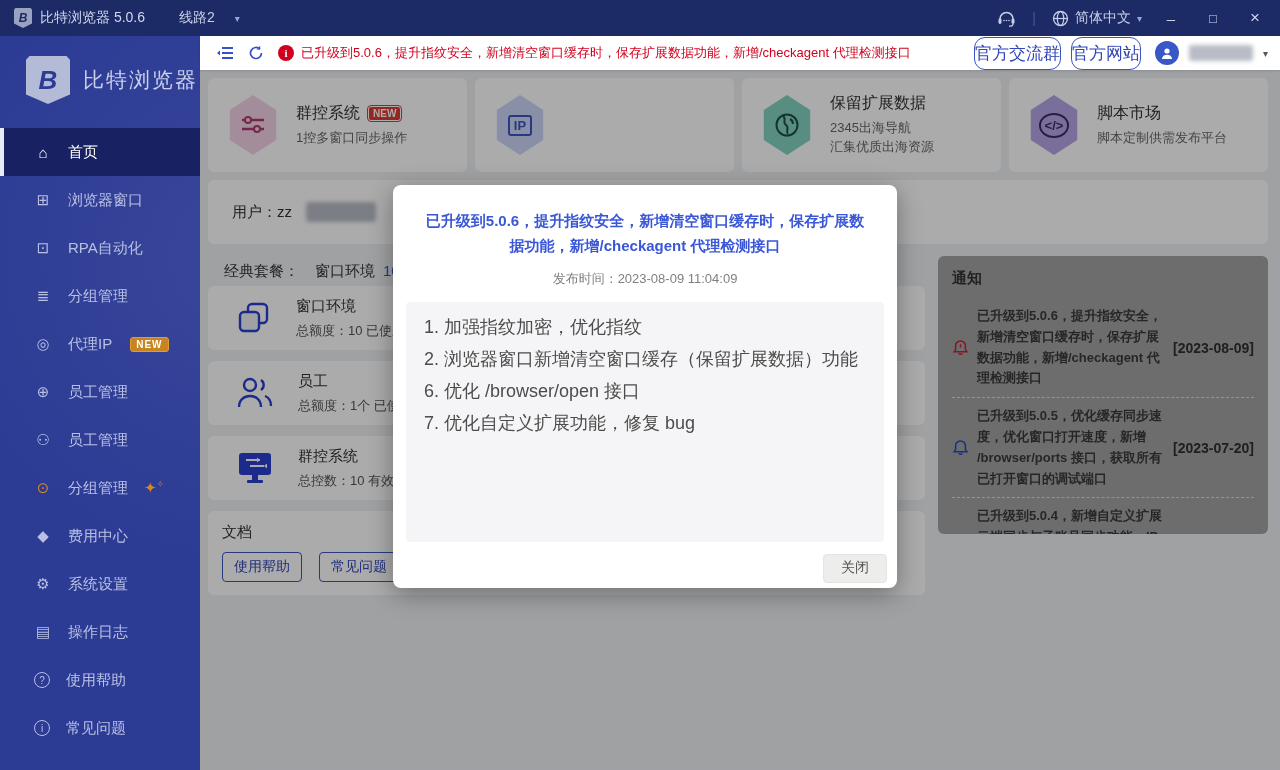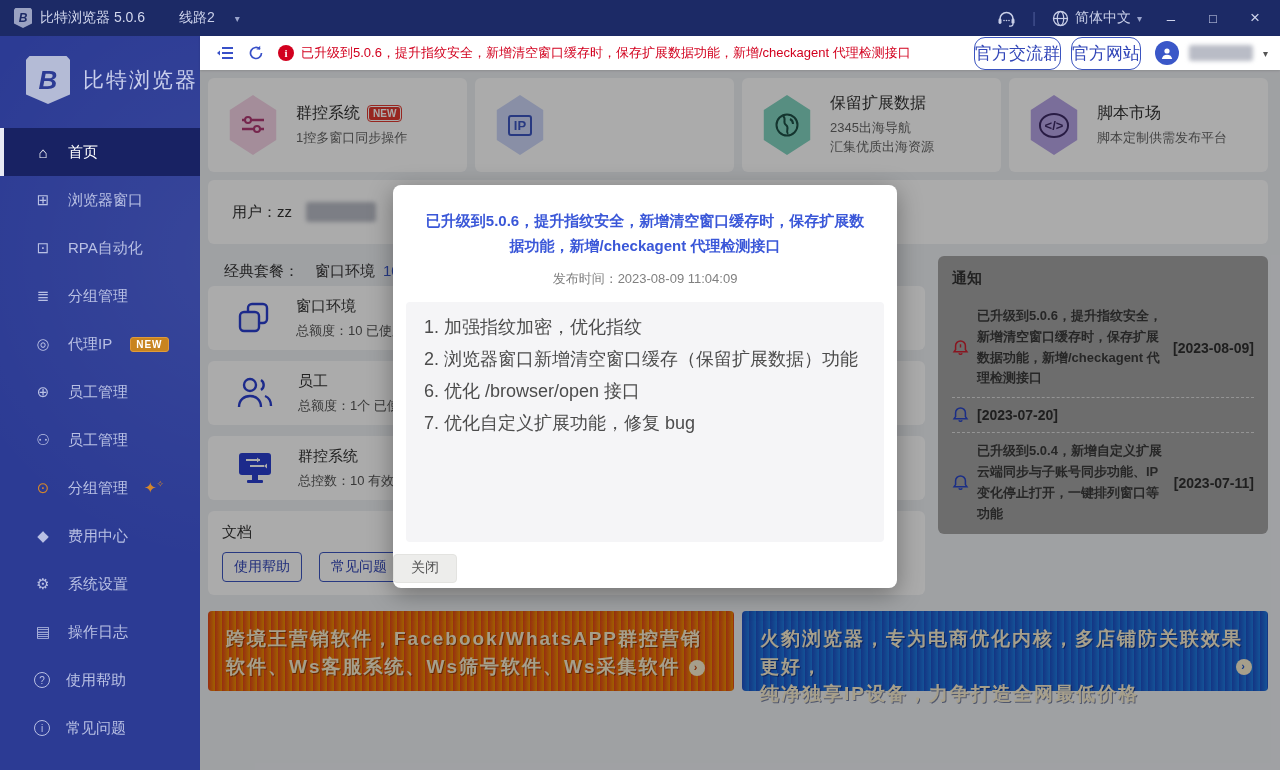--- a/index.html
+++ b/index.html
@@ -97,21 +97,21 @@
   .banner.blue { background-color:#1f55cc; background-image:linear-gradient(90deg,#1f50c4,#1e7ce2),radial-gradient(rgba(255,255,255,.18) 1px,transparent 1.6px); text-shadow:1px 1px 0 rgba(0,20,80,.5); }
   .banner-arrow { display:inline-flex; width:16px; height:16px; border-radius:50%; background:#f8edd0; color:#c2490f; font-size:11px; align-items:center; justify-content:center; margin-left:8px; text-shadow:none; vertical-align:middle; }
   .banner.blue .banner-arrow { position:absolute; right:16px; bottom:16px; color:#1e55c8; }
 
   
   .modal { position:fixed; left:393px; top:185px; width:504px; height:403px; background:#fff; border-radius:8px; z-index:60; box-shadow:0 6px 24px rgba(0,0,0,.35); padding-top:24px; }
   .modal-title { margin:0 30px; text-align:center; color:#3a57d8; font-weight:bold; font-size:15px; line-height:1.65; }
   .modal-time { text-align:center; color:#808080; font-size:13px; margin-top:11px; }
   .modal-body { margin:14px 13px 0; background:#f5f5f7; border-radius:4px; height:240px; padding:9px 18px; overflow:hidden; }
   .modal-item { font-size:18px; color:#4c4c4c; line-height:32px; white-space:nowrap; }
-  .modal-footer { display:flex; padding:12px 28px 0 0; }
+  .modal-footer { display:flex; justify-content:flex-end; padding:12px 10px 0 0; }
   .close-btn { width:64px; height:29px; background:#ededeb; border:1px solid #e3e3e0; border-radius:4px; color:#555; font-size:14px; cursor:pointer; font-family:inherit; }
 
   svg { display:block; }
 </style>
 </head>
 <body>
 
 <div class="titlebar">
   <div class="tb-logo">B</div>
   <span class="tb-title">比特浏览器 5.0.6</span>
@@ -362,44 +362,35 @@
                   <path d="M9 5v3.4M9 10.2v.1" stroke="#cc2030" stroke-width="1.5"></path>
                 </svg>
               <div class="notif-text">已升级到5.0.6，提升指纹安全，新增清空窗口缓存时，保存扩展数据功能，新增/checkagent 代理检测接口</div>
               <div class="notif-date">[2023-08-09]</div>
             </div>
             <div class="notif-item">
               <svg width="17" height="18" viewBox="0 0 18 18">
                   <path d="M9 1.5a5.2 5.2 0 0 0-5.2 5.2v4L2.2 13h13.6l-1.6-2.3v-4A5.2 5.2 0 0 0 9 1.5z" fill="none" stroke="#2945c8" stroke-width="1.6"></path>
                   <path d="M7.3 14.5a1.8 1.8 0 0 0 3.4 0" fill="none" stroke="#2945c8" stroke-width="1.6"></path>
                 </svg>
+              <div class="notif-text">已升级到5.0.5，优化缓存同步速度，优化窗口打开速度，新增 /browser/ports 接口，获取所有已打开窗口的调试端口</div>
               <div class="notif-date">[2023-07-20]</div>
             </div>
             <div class="notif-item">
               <svg width="17" height="18" viewBox="0 0 18 18">
                   <path d="M9 1.5a5.2 5.2 0 0 0-5.2 5.2v4L2.2 13h13.6l-1.6-2.3v-4A5.2 5.2 0 0 0 9 1.5z" fill="none" stroke="#2945c8" stroke-width="1.6"></path>
                   <path d="M7.3 14.5a1.8 1.8 0 0 0 3.4 0" fill="none" stroke="#2945c8" stroke-width="1.6"></path>
                 </svg>
               <div class="notif-text">已升级到5.0.4，新增自定义扩展云端同步与子账号同步功能、IP变化停止打开，一键排列窗口等功能</div>
               <div class="notif-date">[2023-07-11]</div>
             </div>
           </div>
         </div>
       </div>
 
-      <div class="banners">
-        <div class="banner orange">
-          <span>跨境王营销软件，Facebook/WhatsAPP群控营销</span><br>
-          <span>软件、Ws客服系统、Ws筛号软件、Ws采集软件</span><span class="banner-arrow">›</span>
-        </div>
-        <div class="banner blue">
-          <span>火豹浏览器，专为电商优化内核，多店铺防关联效果更好，</span><br>
-          <span>纯净独享IP设备，力争打造全网最低价格</span><span class="banner-arrow">›</span>
-        </div>
-      </div>
 
       <div class="dim-overlay"></div>
     </div>
   </div>
 </div>
 
 <div class="modal">
   <div class="modal-title">已升级到5.0.6，提升指纹安全，新增清空窗口缓存时，保存扩展数据功能，新增/checkagent 代理检测接口</div>
   <div class="modal-time">发布时间：2023-08-09 11:04:09</div>
   <div class="modal-body">

